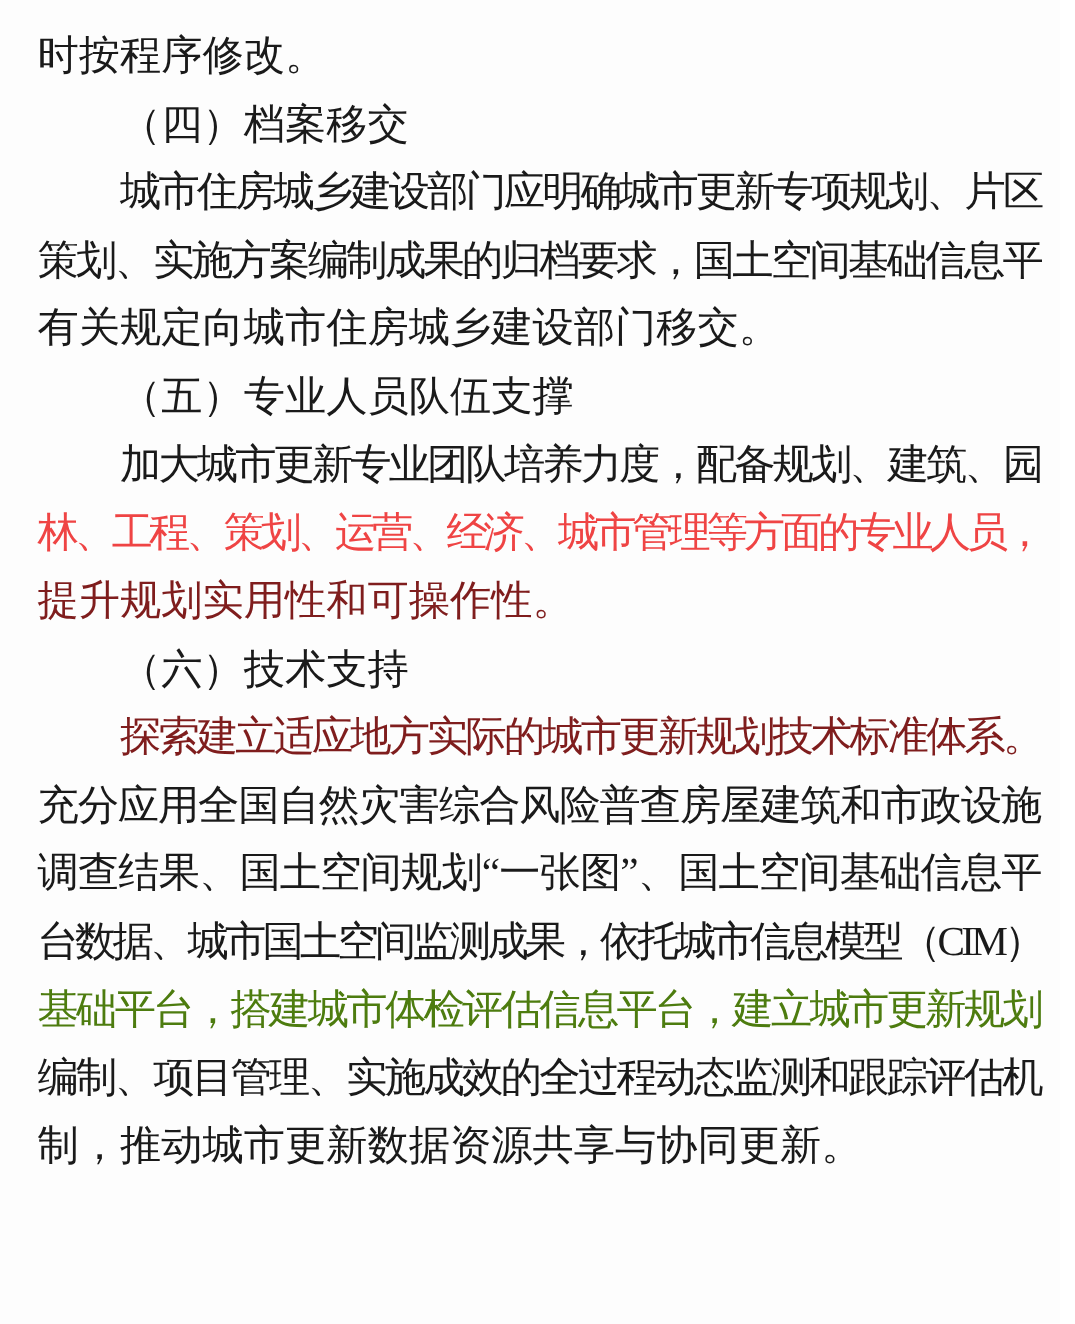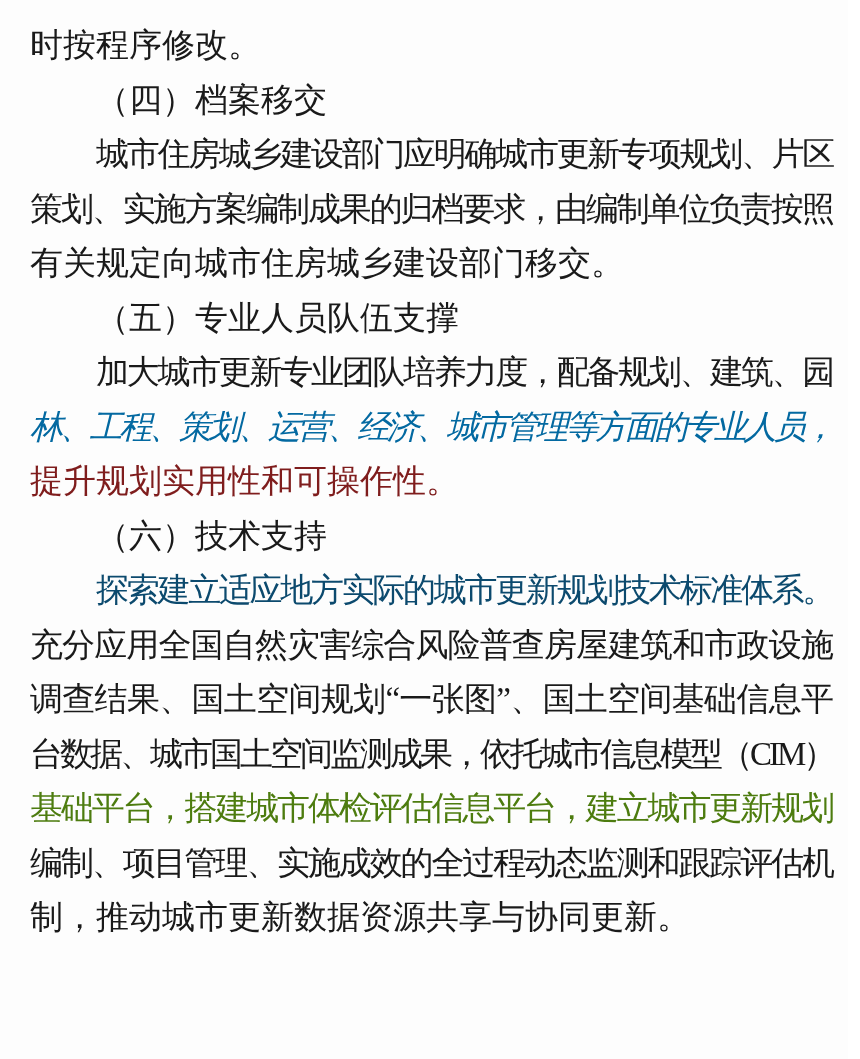--- a/index.html
+++ b/index.html
@@ -43,36 +43,36 @@
 <div class="page" style="background: rgb(253, 253, 253);">
   <div class="text-block" id="text-block">
       <div class="paragraph">
         <div class="line" style="color: rgb(26, 26, 26);">时按程序修改。</div>
       </div>
       <div class="paragraph">
         <div class="line indent" style="color: rgb(26, 26, 26);">（四）档案移交</div>
       </div>
       <div class="paragraph">
         <div class="line indent j" style="letter-spacing: -2.29px; color: rgb(26, 26, 26);">城市住房城乡建设部门应明确城市更新专项规划、片区</div>
-        <div class="line j" style="letter-spacing: -2.12px; color: rgb(26, 26, 26);">策划、实施方案编制成果的归档要求，由编制单位负责按照</div>
+        <div class="line j" style="letter-spacing: -2.12px; color: rgb(26, 26, 26);">策划、实施方案编制成果的归档要求，国土空间基础信息平</div>
         <div class="line" style="color: rgb(26, 26, 26);">有关规定向城市住房城乡建设部门移交。</div>
       </div>
       <div class="paragraph">
         <div class="line indent" style="color: rgb(26, 26, 26);">（五）专业人员队伍支撑</div>
       </div>
       <div class="paragraph">
         <div class="line indent j" style="letter-spacing: -2.29px; color: rgb(26, 26, 26);">加大城市更新专业团队培养力度，配备规划、建筑、园</div>
-        <div class="line j" style="letter-spacing: -3.26px; color: #0369a1; font-style: italic;">林、工程、策划、运营、经济、城市管理等方面的专业人员，</div>
+        <div class="line j" style="letter-spacing: -3.26px; color: #ef4444;">林、工程、策划、运营、经济、城市管理等方面的专业人员，</div>
         <div class="line" style="color: #7f1d1d;">提升规划实用性和可操作性。</div>
       </div>
       <div class="paragraph">
         <div class="line indent" style="color: rgb(26, 26, 26);">（六）技术支持</div>
       </div>
       <div class="paragraph">
-        <div class="line indent j" style="letter-spacing: -2.29px; color: #0c4a6e;">探索建立适应地方实际的城市更新规划技术标准体系。</div>
+        <div class="line indent j" style="letter-spacing: -2.29px; color: #7f1d1d;">探索建立适应地方实际的城市更新规划技术标准体系。</div>
         <div class="line j" style="letter-spacing: -0.88px; color: rgb(26, 26, 26);">充分应用全国自然灾害综合风险普查房屋建筑和市政设施</div>
         <div class="line j" style="letter-spacing: -0.69px; color: rgb(26, 26, 26);">调查结果、国土空间规划“一张图”、国土空间基础信息平</div>
         <div class="line j" style="letter-spacing: -3px; color: rgb(26, 26, 26);">台数据、城市国土空间监测成果，依托城市信息模型（CIM）</div>
         <div class="line j" style="letter-spacing: -2.12px; color: #4d7c0f;">基础平台，搭建城市体检评估信息平台，建立城市更新规划</div>
         <div class="line j" style="letter-spacing: -2.12px; color: rgb(26, 26, 26);">编制、项目管理、实施成效的全过程动态监测和跟踪评估机</div>
         <div class="line" style="color: rgb(26, 26, 26);">制，推动城市更新数据资源共享与协同更新。</div>
       </div>
     </div>
 </div>
 

